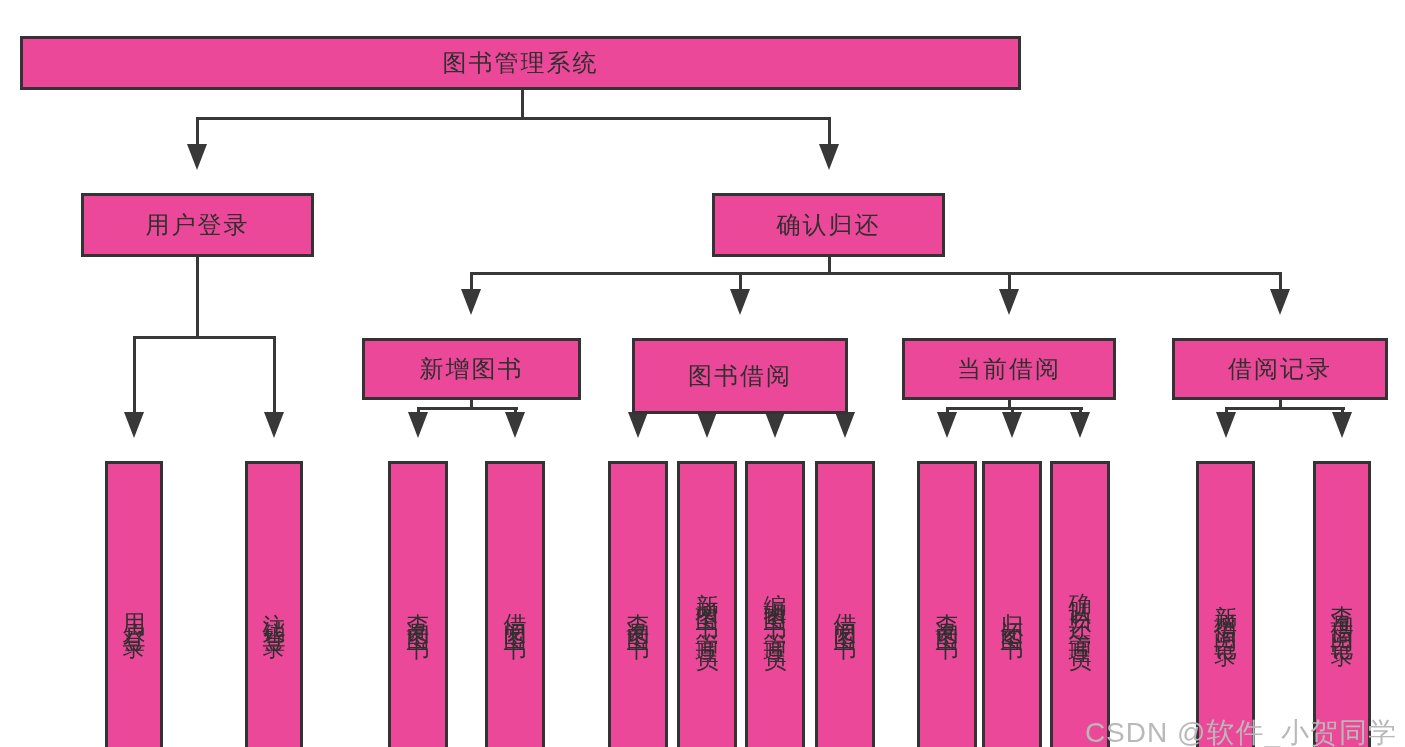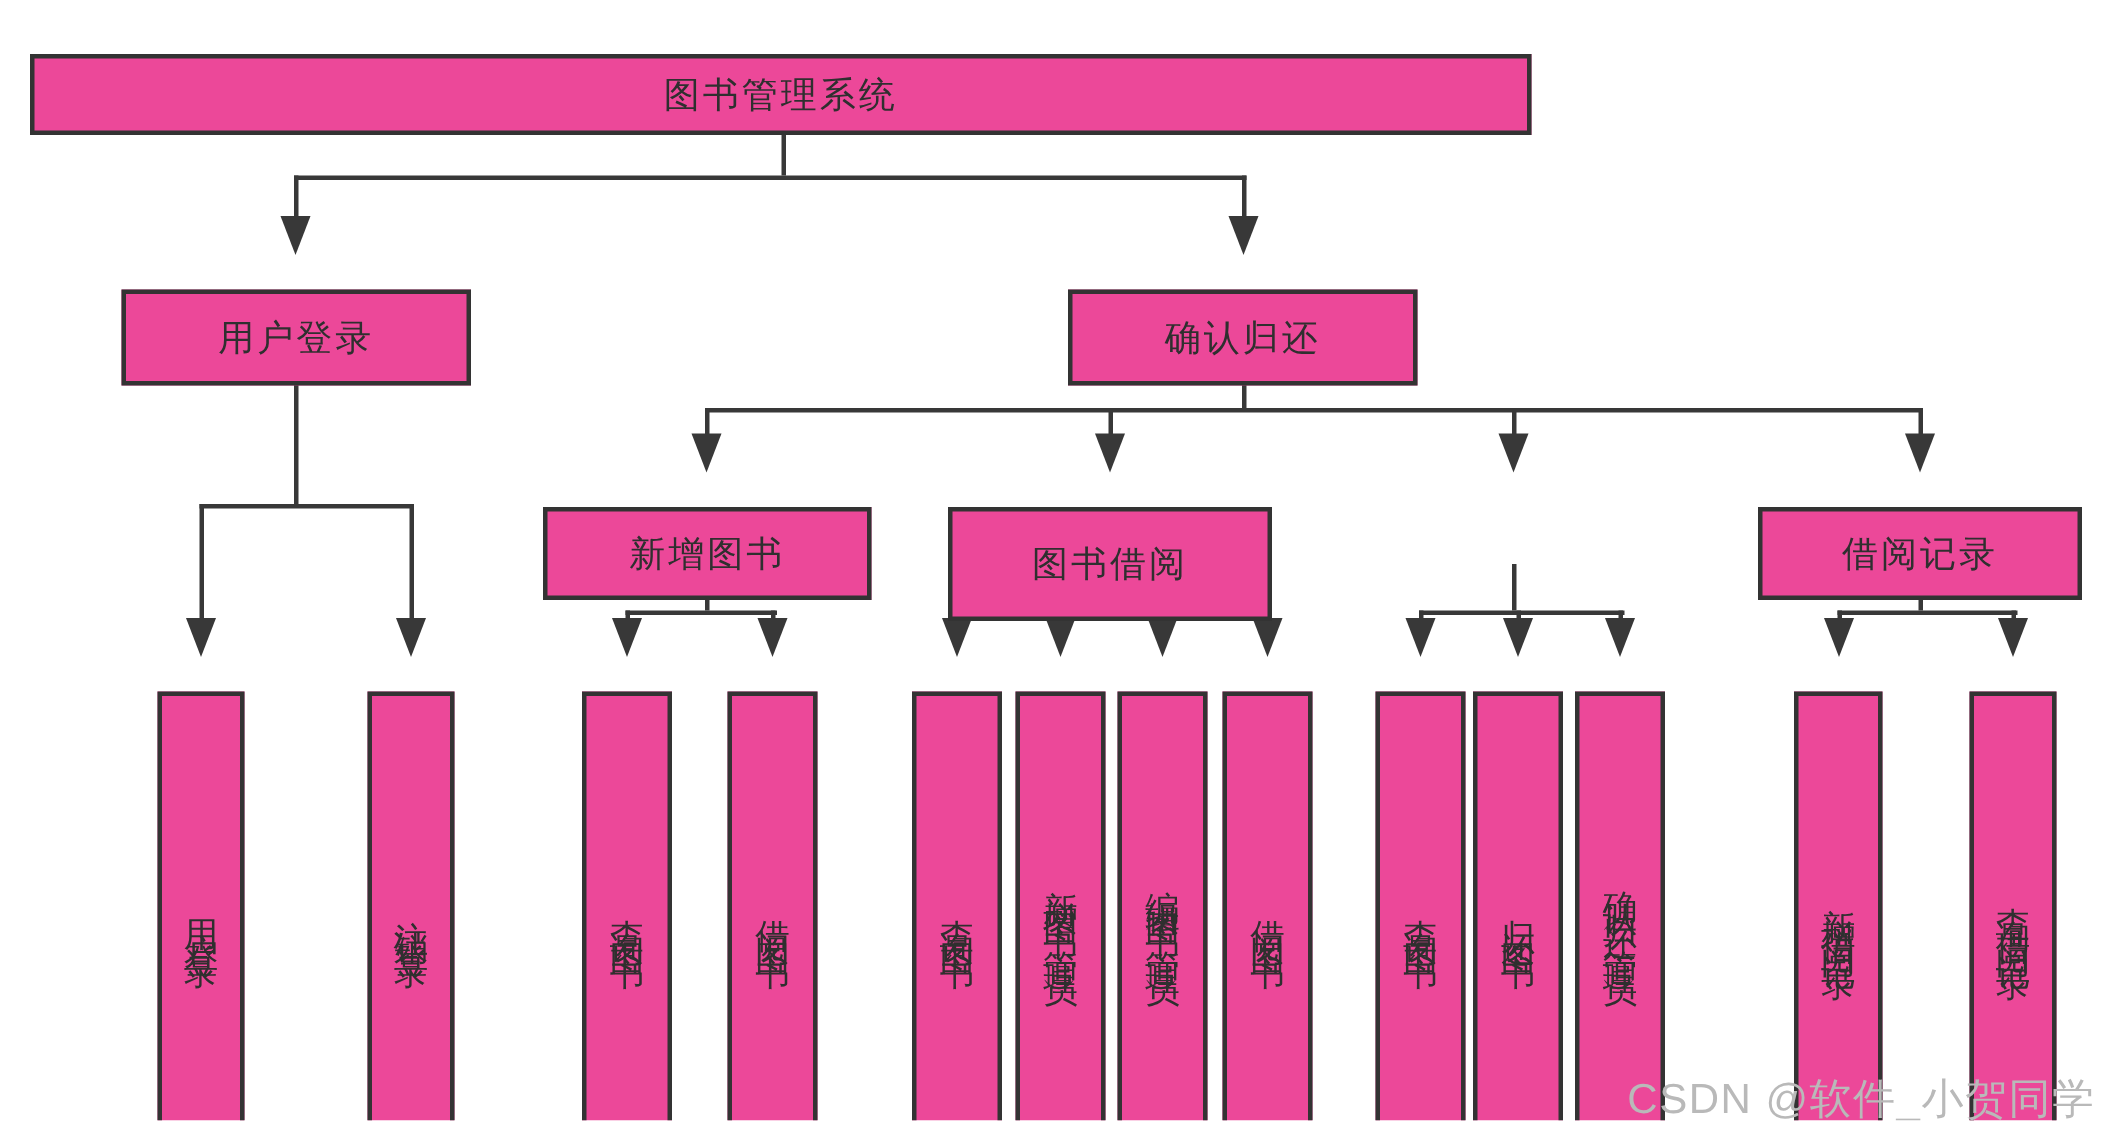--- a/index.html
+++ b/index.html
@@ -46,20 +46,23 @@
   </div>
 
   <div class="box" style="left:362px;top:314px;width:219px;height:62px;">
     <span class="lbl">新增图书</span>
   </div>
 
   <div class="box" style="left:632px;top:314px;width:216px;height:76px;">
     <span class="lbl">图书借阅</span>
   </div>
 
+  <div class="box" style="left:902px;top:314px;width:214px;height:62px;">
+    <span class="lbl">当前借阅</span>
+  </div>
 
   <div class="box" style="left:1172px;top:314px;width:216px;height:62px;">
     <span class="lbl">借阅记录</span>
   </div>
 
   <div class="box leaf" style="left:105px;top:437px;width:58px;height:300px;">
     <span class="lbl">用户登录</span>
   </div>
   <div class="box leaf" style="left:245px;top:437px;width:58px;height:300px;">
     <span class="lbl">注销登录</span>

